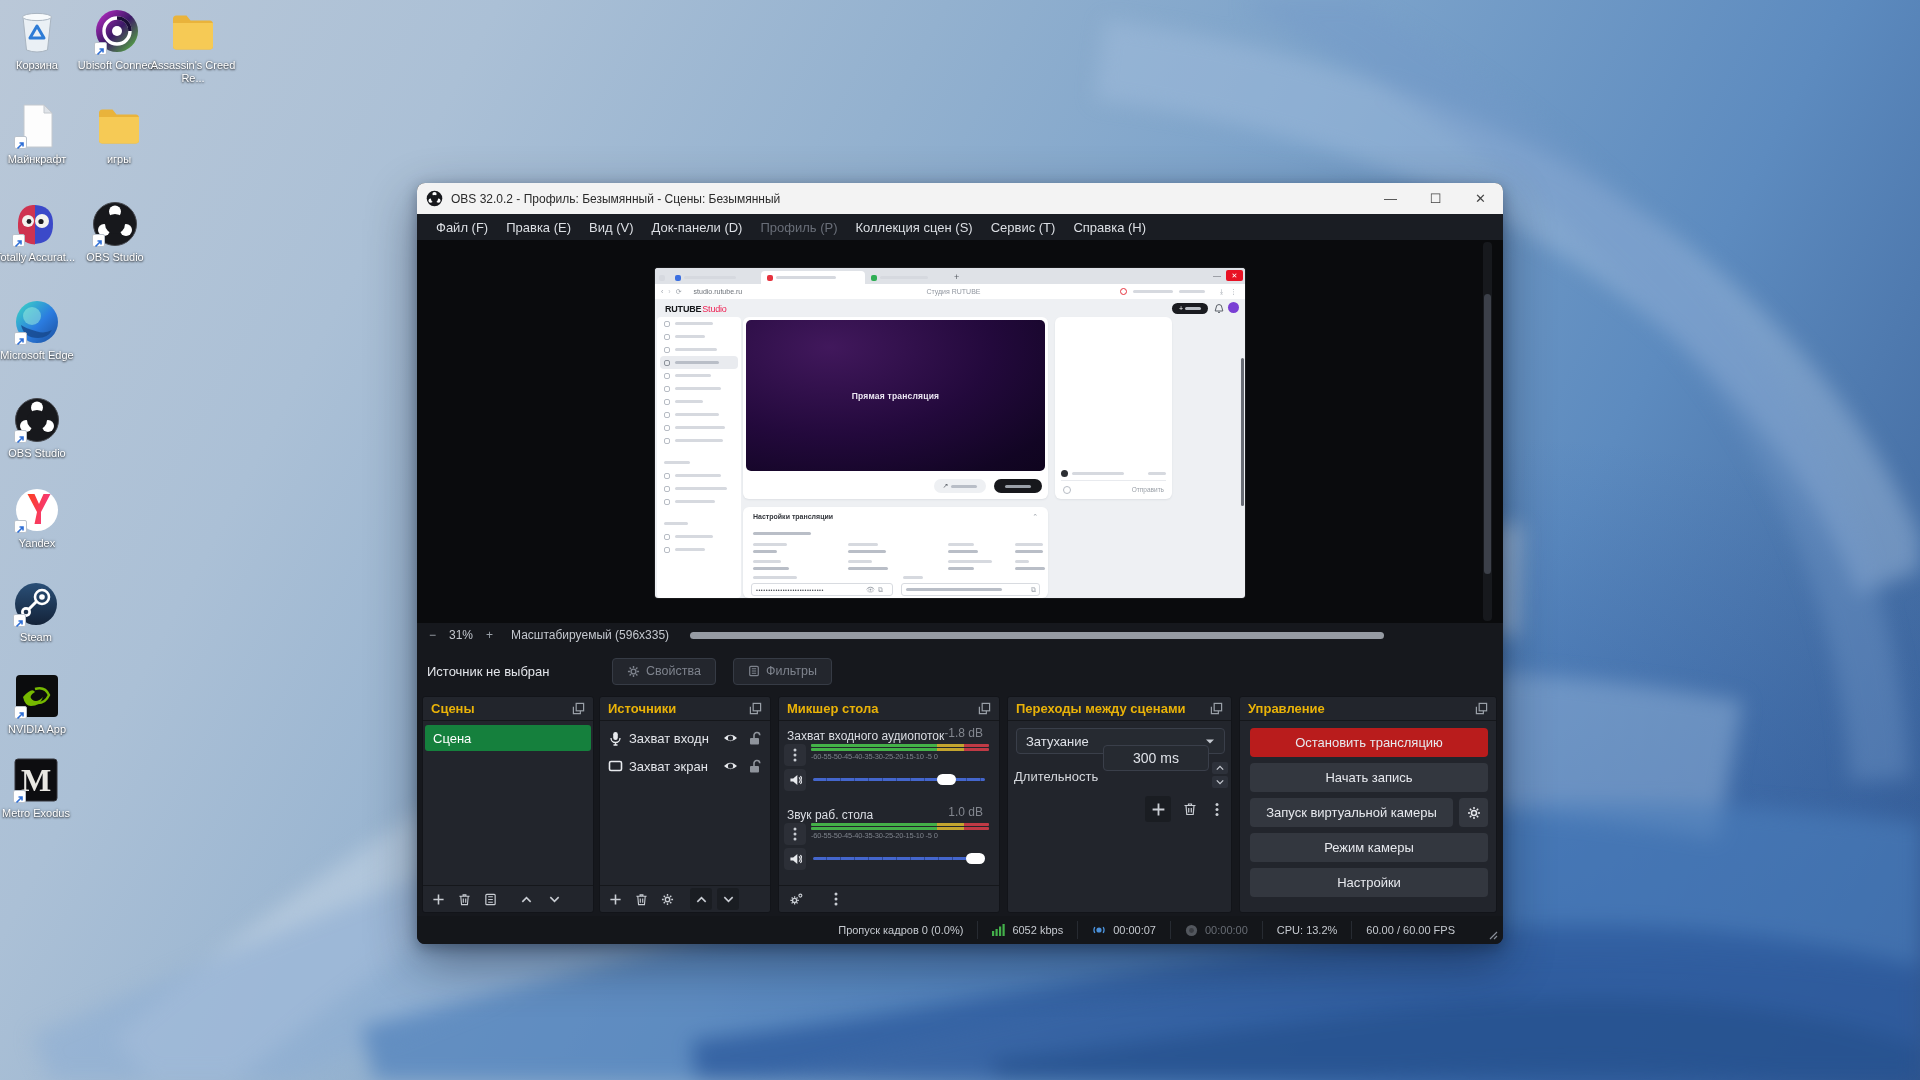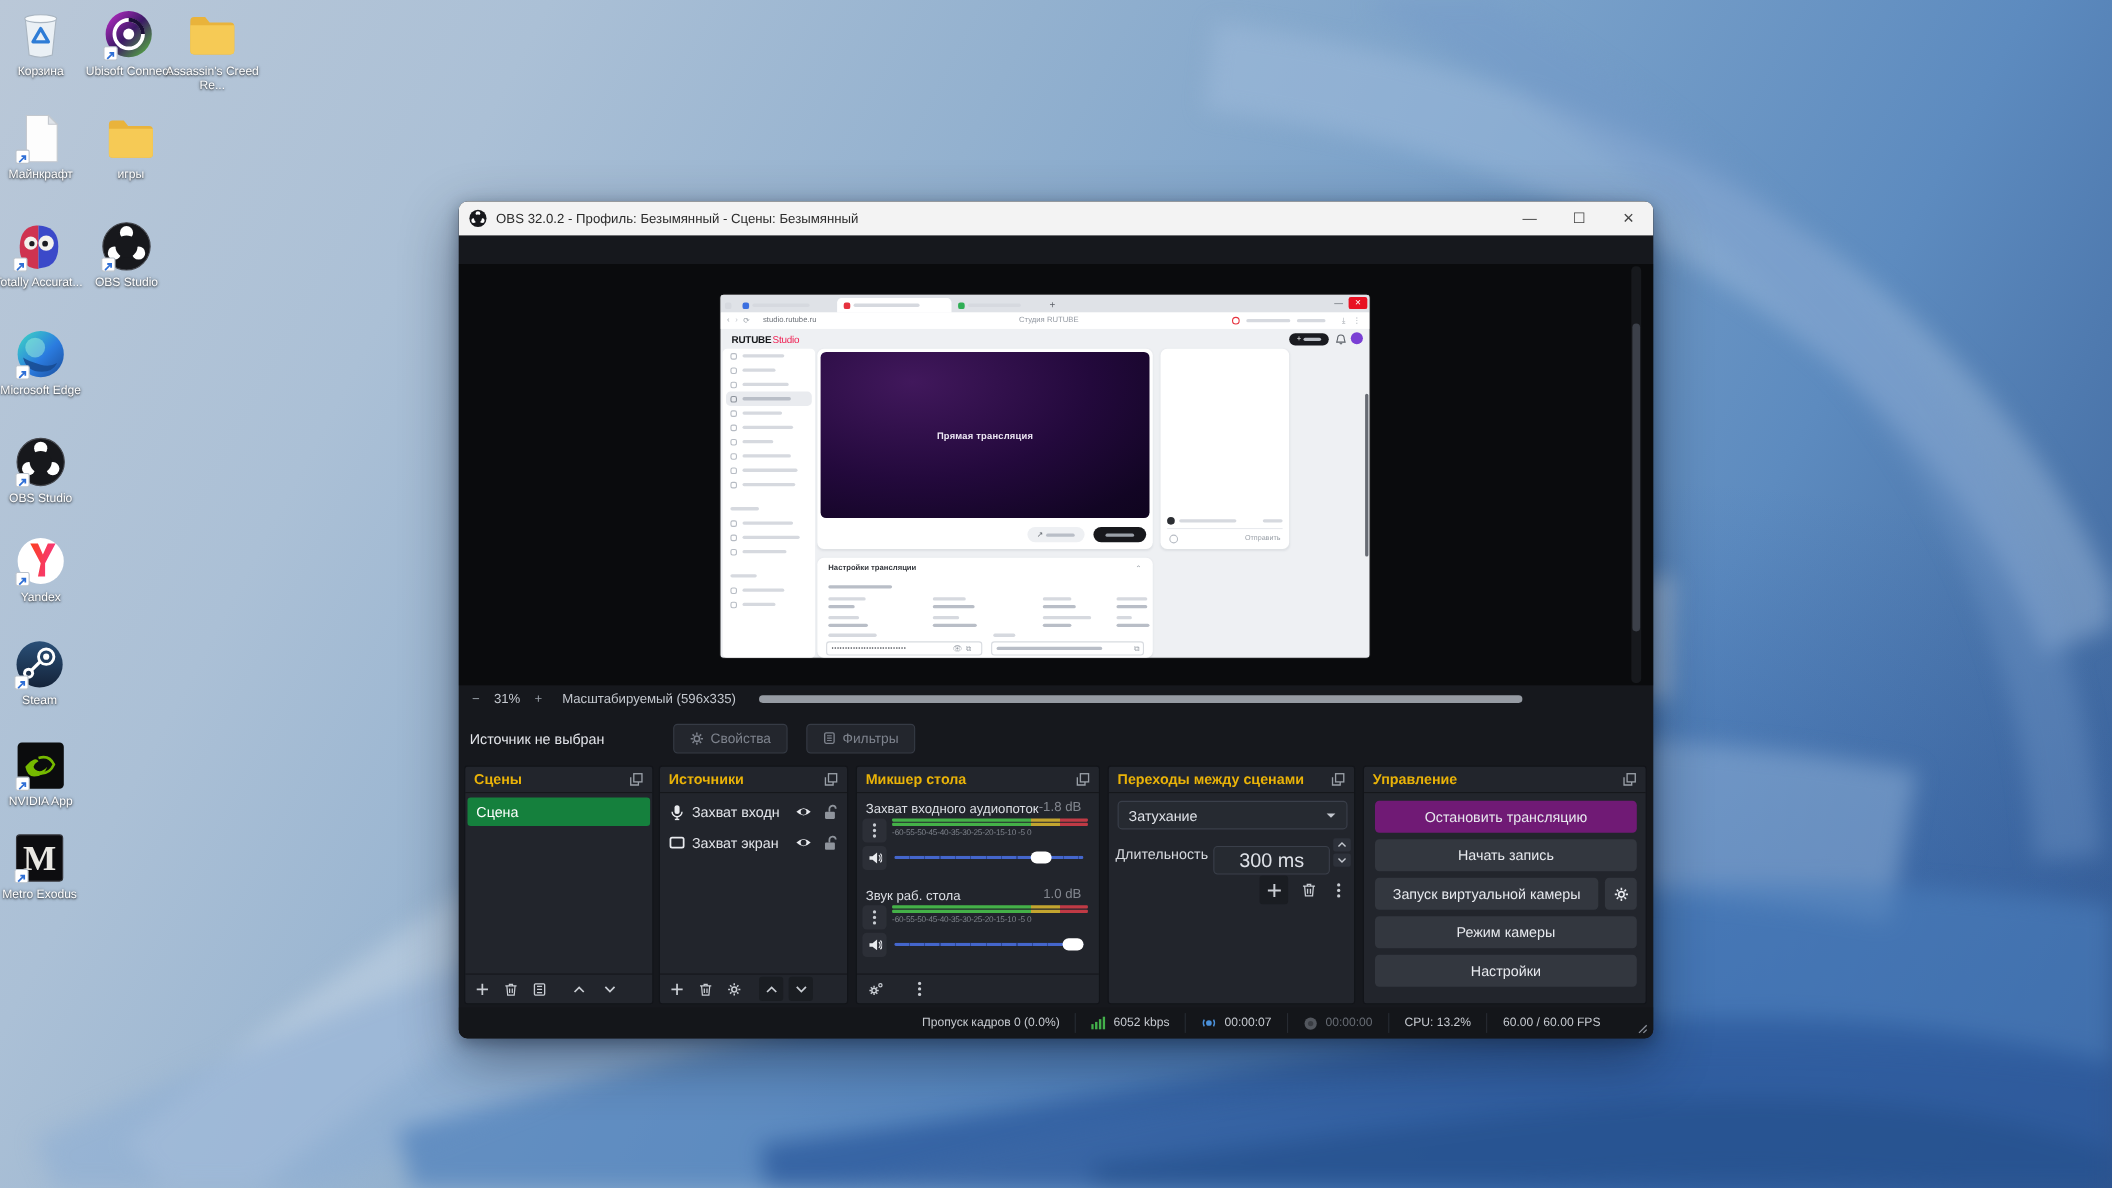--- a/index.html
+++ b/index.html
@@ -79,29 +79,29 @@
   .meter-scale { font-size:7.5px; color:#7d828b; letter-spacing:-0.2px; white-space:nowrap; margin-top:1px; }
   .vol-track { position:absolute; left:34px; right:14px; top:9px; height:3px; background:#3f63c8; border-radius:2px;
     background-image:repeating-linear-gradient(90deg, transparent 0 13px, #2c4796 13px 14px); background-color:#4466cc; }
   .vol-handle { position:absolute; top:-4px; width:19px; height:11px; background:#fff; border-radius:6px; }
   .mix-btn { position:absolute; left:5px; width:22px; height:22px; background:#2c2f37; border-radius:4px; display:flex; align-items:center; justify-content:center; }
 
   
   .combo { position:absolute; left:8px; top:31px; width:209px; height:26px; background:#262a31; border:1px solid #3a3f4a; border-radius:4px;
     color:#dfe2e8; font-size:13px; display:flex; align-items:center; padding:0 9px; justify-content:space-between; }
   .dur-label { position:absolute; left:6px; top:72px; color:#d6d9de; font-size:13px; }
-  .spinbox { position:absolute; left:95px; top:72px; width:106px; height:26px; background:#262a31; border:1px solid #3a3f4a; border-radius:4px;
-    color:#dfe2e8; font-size:18px; display:flex; align-items:center; justify-content:center; }
+  .spinbox { position:absolute; left:95px; top:48px; width:106px; height:26px; background:#262a31; border:1px solid #3a3f4a; border-radius:4px;
+    color:#dfe2e8; font-size:14px; display:flex; align-items:center; justify-content:center; }
   .spin-col { position:absolute; left:204px; top:65px; width:16px; height:26px; display:flex; flex-direction:column; gap:2px; }
   .spin-btn { flex:1; background:#2d313a; border-radius:2px; display:flex; align-items:center; justify-content:center; }
 
   
   .ctl-btn { position:absolute; left:10px; width:238px; height:29px; background:#33373f; border-radius:4px;
     color:#e7e9ee; font-size:13px; display:flex; align-items:center; justify-content:center; }
-  .ctl-btn.primary { background:#701a75; }
+  .ctl-btn.primary { background:#b91c1c; }
 
   
   .statusbar { position:absolute; left:0; bottom:0; width:100%; height:28px; background:#14161a; display:flex; align-items:center; justify-content:flex-end; padding-right:34px; font-size:11px; color:#c6cad0; }
   .st-cell { display:flex; align-items:center; gap:7px; padding:0 14px; height:18px; border-left:1px solid #272b32; }
   .st-cell:first-child { border-left:none; }
   .st-cell.muted { color:#676c74; }
   .grip { position:absolute; right:5px; bottom:4px; }
 
   
   .browser { position:absolute; left:238px; top:28px; width:590px; height:330px; background:#eef0f3; border-radius:3px; overflow:hidden; box-shadow:0 0 0 1px rgba(255,255,255,.06); }
@@ -334,20 +334,30 @@
         <circle cx="24" cy="24" r="10" fill="#17181c"></circle>
       </svg>
       <span class="title-text">OBS 32.0.2 - Профиль: Безымянный - Сцены: Безымянный</span>
       <div class="caption-btns">
         <div class="caption-btn">—</div>
         <div class="caption-btn">☐</div>
         <div class="caption-btn">✕</div>
       </div>
     </div>
 
+    <div class="menubar">
+      <span class="menu-item">Файл (F)</span>
+      <span class="menu-item">Правка (Е)</span>
+      <span class="menu-item">Вид (V)</span>
+      <span class="menu-item">Док-панели (D)</span>
+      <span class="menu-item disabled">Профиль (P)</span>
+      <span class="menu-item">Коллекция сцен (S)</span>
+      <span class="menu-item">Сервис (Т)</span>
+      <span class="menu-item">Справка (Н)</span>
+    </div>
 
     <div class="preview-area">
 
       <div class="browser">
 
         <div class="b-tabbar">
           <div style="width:14px;height:13px;display:flex;align-items:center;justify-content:center">
               <span class="skel" style="width:6px;height:6px"></span>
             </div>
           <div class="b-tab" style="width:92px">

